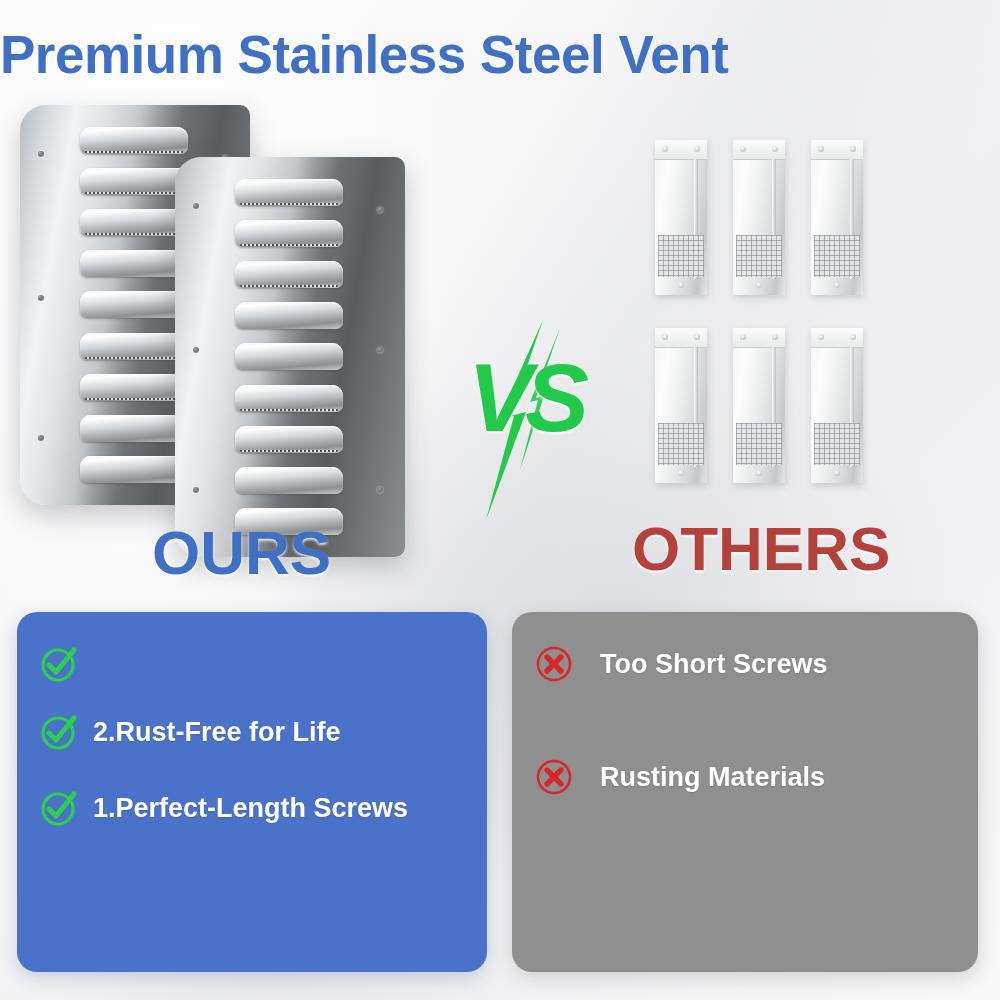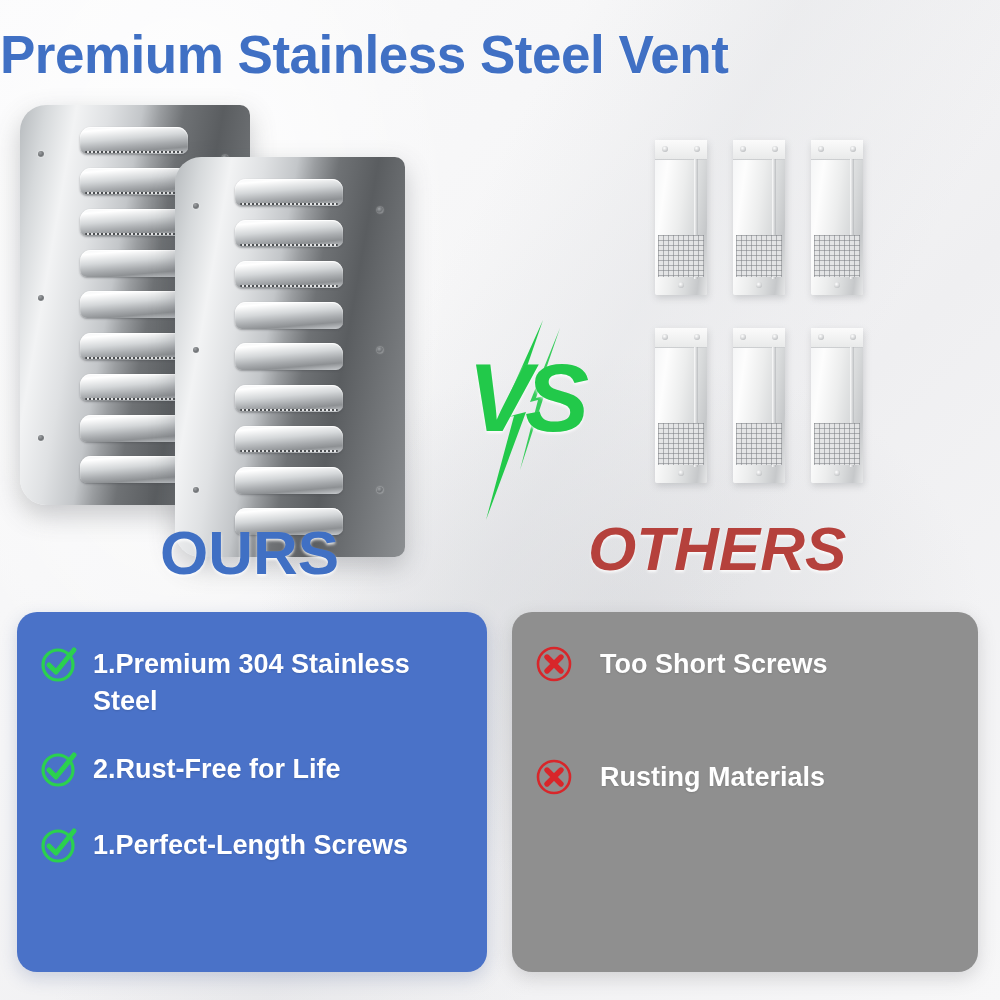--- a/index.html
+++ b/index.html
@@ -229,22 +229,22 @@
   }
 
   
   .sec-label {
     position: absolute;
     font-size: 62px;
     font-weight: bold;
     line-height: 1;
     text-shadow: 0 2px 3px rgba(255,255,255,0.85);
   }
-  .sec-label.ours   { left: 160px; top: 522px; color: #4070c4; text-align: center; }
-  .sec-label.others { left: 588px; top: 518px; color: #b5413c; font-style: italic; }
+  .sec-label.ours   { left: 152px; top: 522px; color: #4070c4; text-align: center; }
+  .sec-label.others { left: 632px; top: 518px; color: #b5413c; }
 
   
   .panel {
     position: absolute;
     top: 612px;
     height: 360px;
     border-radius: 20px;
     box-sizing: border-box;
     padding: 34px 28px 20px 22px;
   }
@@ -400,21 +400,20 @@
 
   <div class="sec-label ours">OURS</div>
   <div class="sec-label others">OTHERS</div>
 
   <div class="panel ours">
     <div class="feature">
       <svg class="ficon" viewBox="0 0 40 40">
         <circle cx="19" cy="21" r="15" fill="none" stroke="#2bd14e" stroke-width="3.2"></circle>
         <path d="M10 21 L17 28 L35 6" fill="none" stroke="#2bd14e" stroke-width="5" stroke-linecap="round" stroke-linejoin="round"></path>
       </svg>
-      <div class="ftext">1.Premium 304 Stainless Steel</div>
     </div>
     <div class="feature">
       <svg class="ficon" viewBox="0 0 40 40">
         <circle cx="19" cy="21" r="15" fill="none" stroke="#2bd14e" stroke-width="3.2"></circle>
         <path d="M10 21 L17 28 L35 6" fill="none" stroke="#2bd14e" stroke-width="5" stroke-linecap="round" stroke-linejoin="round"></path>
       </svg>
       <div class="ftext">2.Rust-Free for Life</div>
     </div>
     <div class="feature">
       <svg class="ficon" viewBox="0 0 40 40">

